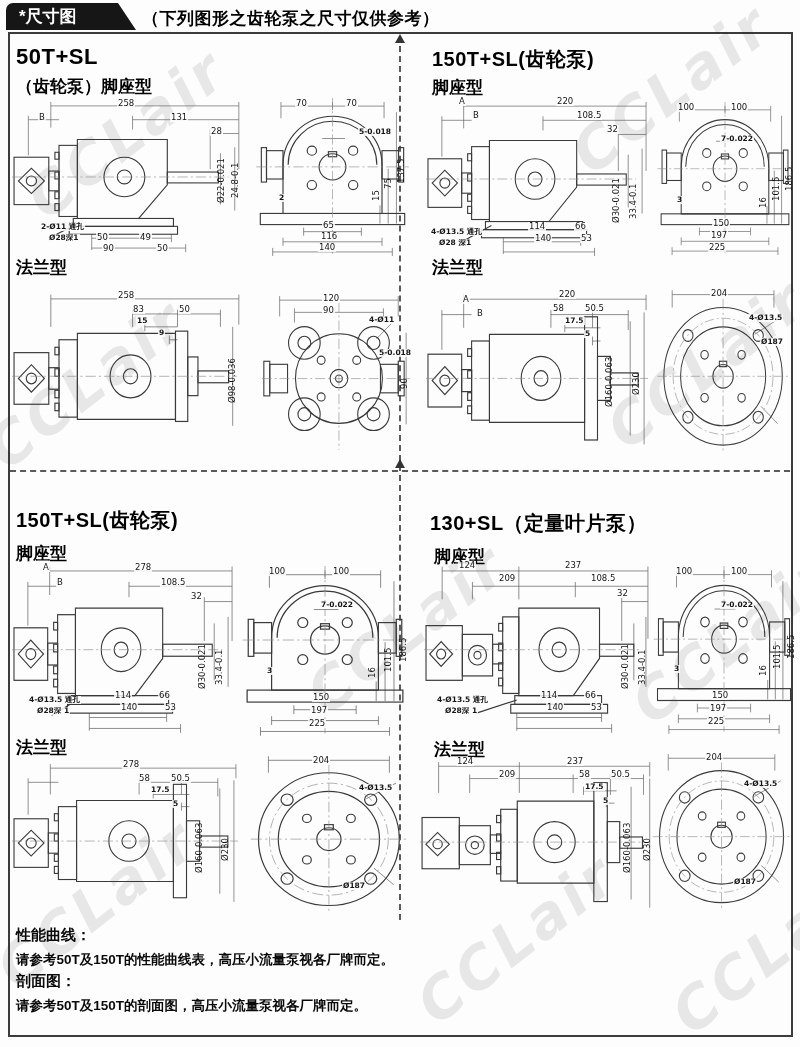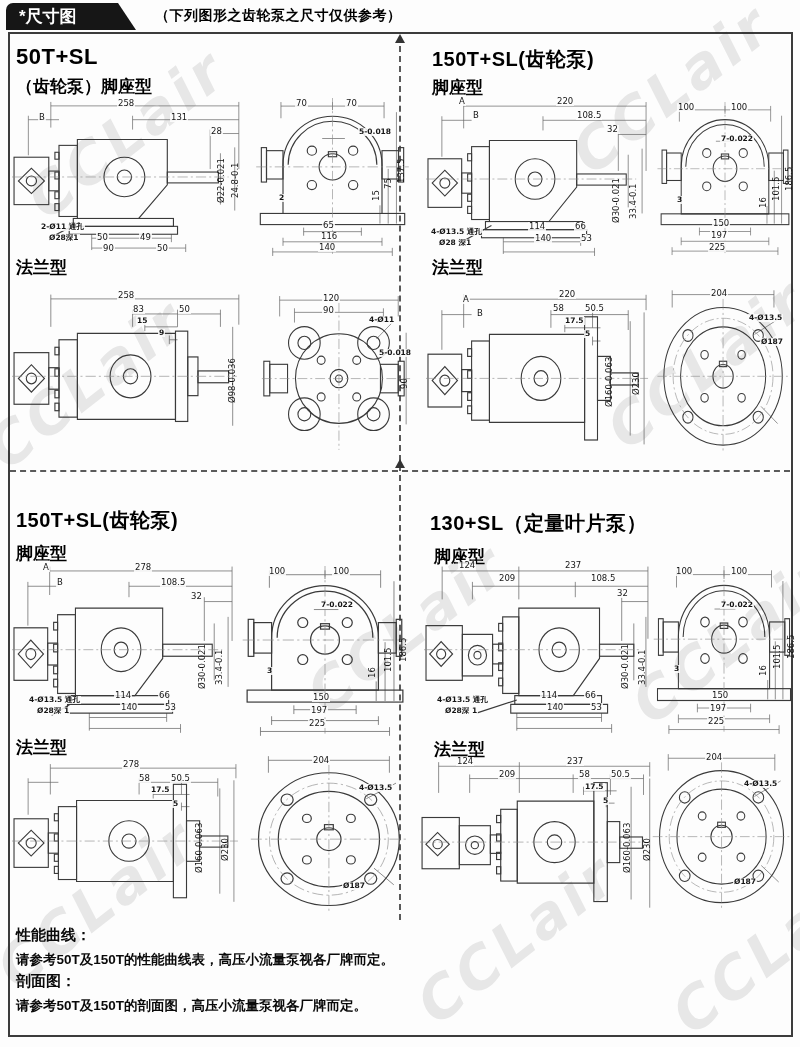--- a/index.html
+++ b/index.html
@@ -2,21 +2,21 @@
 <html><head>
 <meta charset="utf-8">
 <style>
   html,body{margin:0;padding:0;}
   body{width:800px;height:1047px;background:#fdfdfd;position:relative;overflow:hidden;
        font-family:"Liberation Sans","DejaVu Sans",sans-serif;color:#111;}
   .frame{position:absolute;left:8px;top:32px;width:781px;height:1001px;border:2px solid #3c3c3c;background:transparent;}
   .tab{position:absolute;left:6px;top:3px;width:130px;height:27px;background:#161616;color:#fff;
        font-weight:bold;font-size:17px;line-height:27px;padding-left:13px;box-sizing:border-box;
        clip-path:polygon(0 0,calc(100% - 18px) 0,100% 100%,0 100%);border-radius:7px 0 0 0;}
-  .hnote{position:absolute;left:155px;top:7px;font-weight:bold;font-size:14px;color:#000;letter-spacing:.5px;}
+  .hnote{position:absolute;left:142px;top:7px;font-weight:bold;font-size:17px;color:#000;letter-spacing:.5px;}
   .title{position:absolute;font-weight:bold;color:#000;letter-spacing:.5px;}
   .t-big{font-size:22px;}
   .t-mid{font-size:20px;}
   .subtitle{position:absolute;font-weight:bold;font-size:17px;color:#000;}
   .panel{position:absolute;}
   .panel svg{position:absolute;left:0;top:0;width:100%;height:100%;}
   .ln *{fill:none;stroke:#3a3a3a;stroke-width:1.1;}
   .dim path{fill:none;stroke:#666;stroke-width:.7;}
   .cl{fill:none;stroke:#8a8a8a;stroke-width:.6;stroke-dasharray:10 3 2 3;}
   .dl{position:absolute;font-family:"DejaVu Sans",sans-serif;font-size:8.5px;line-height:1;color:#151515;

